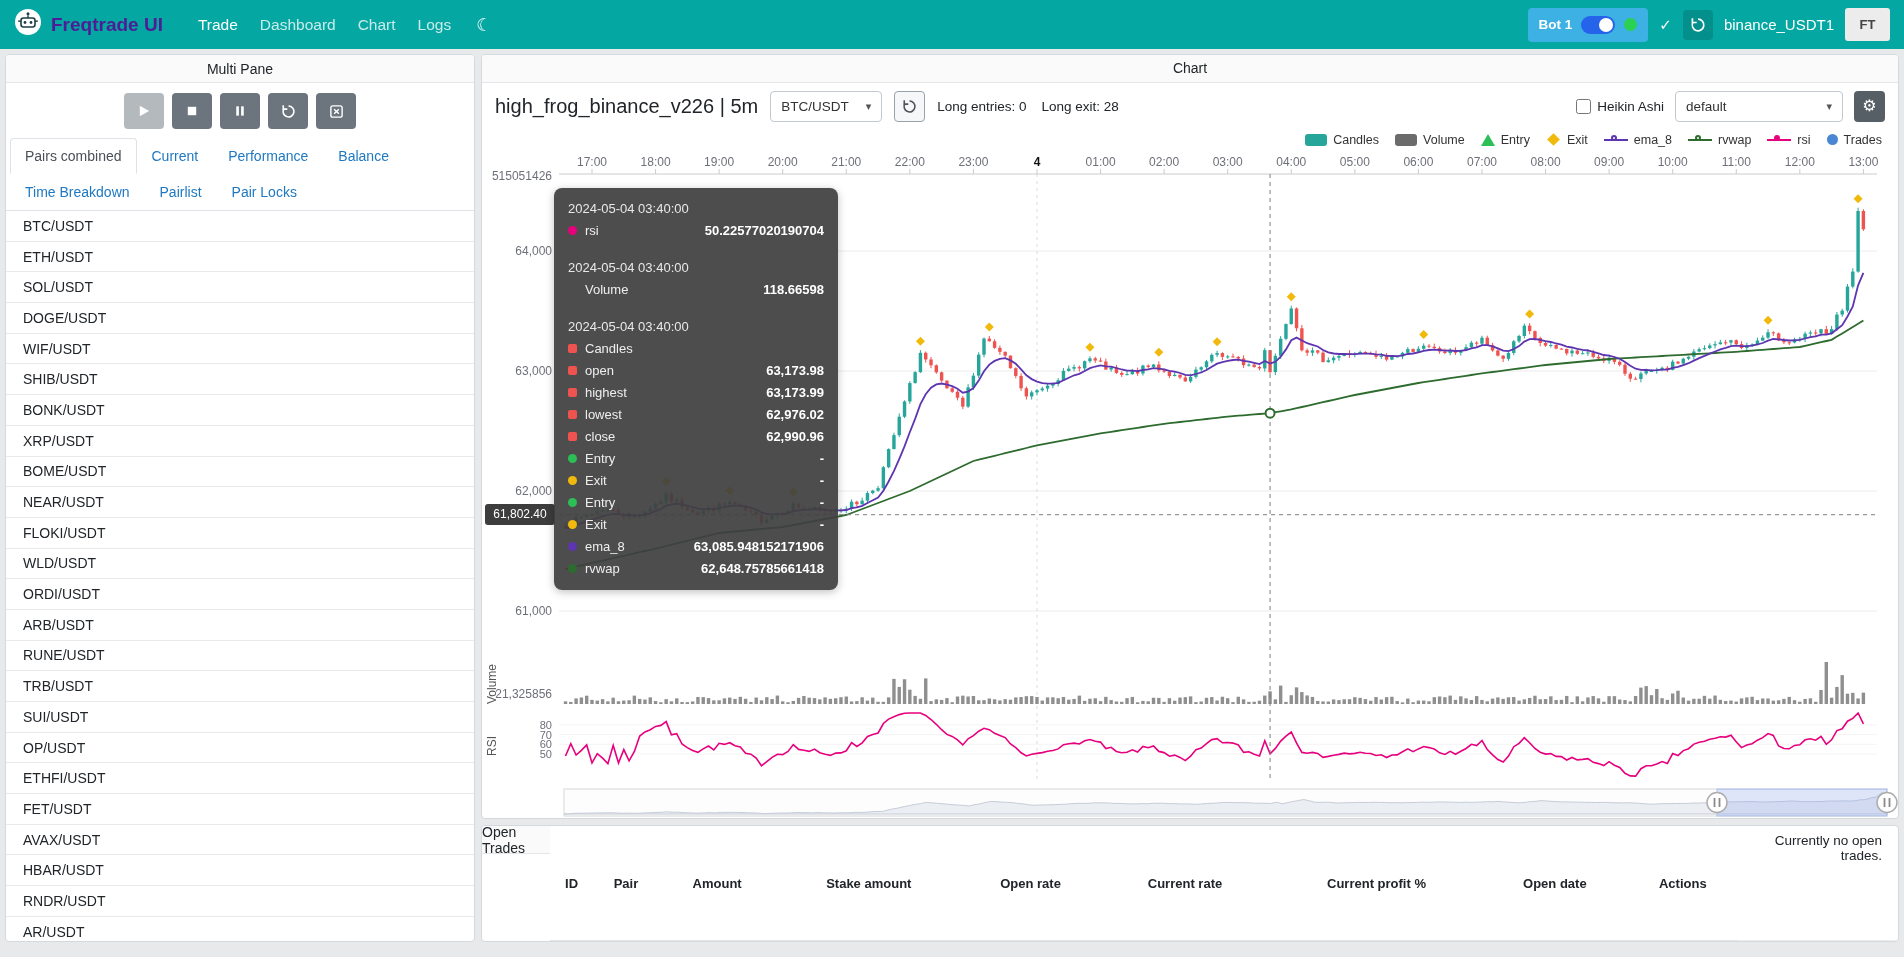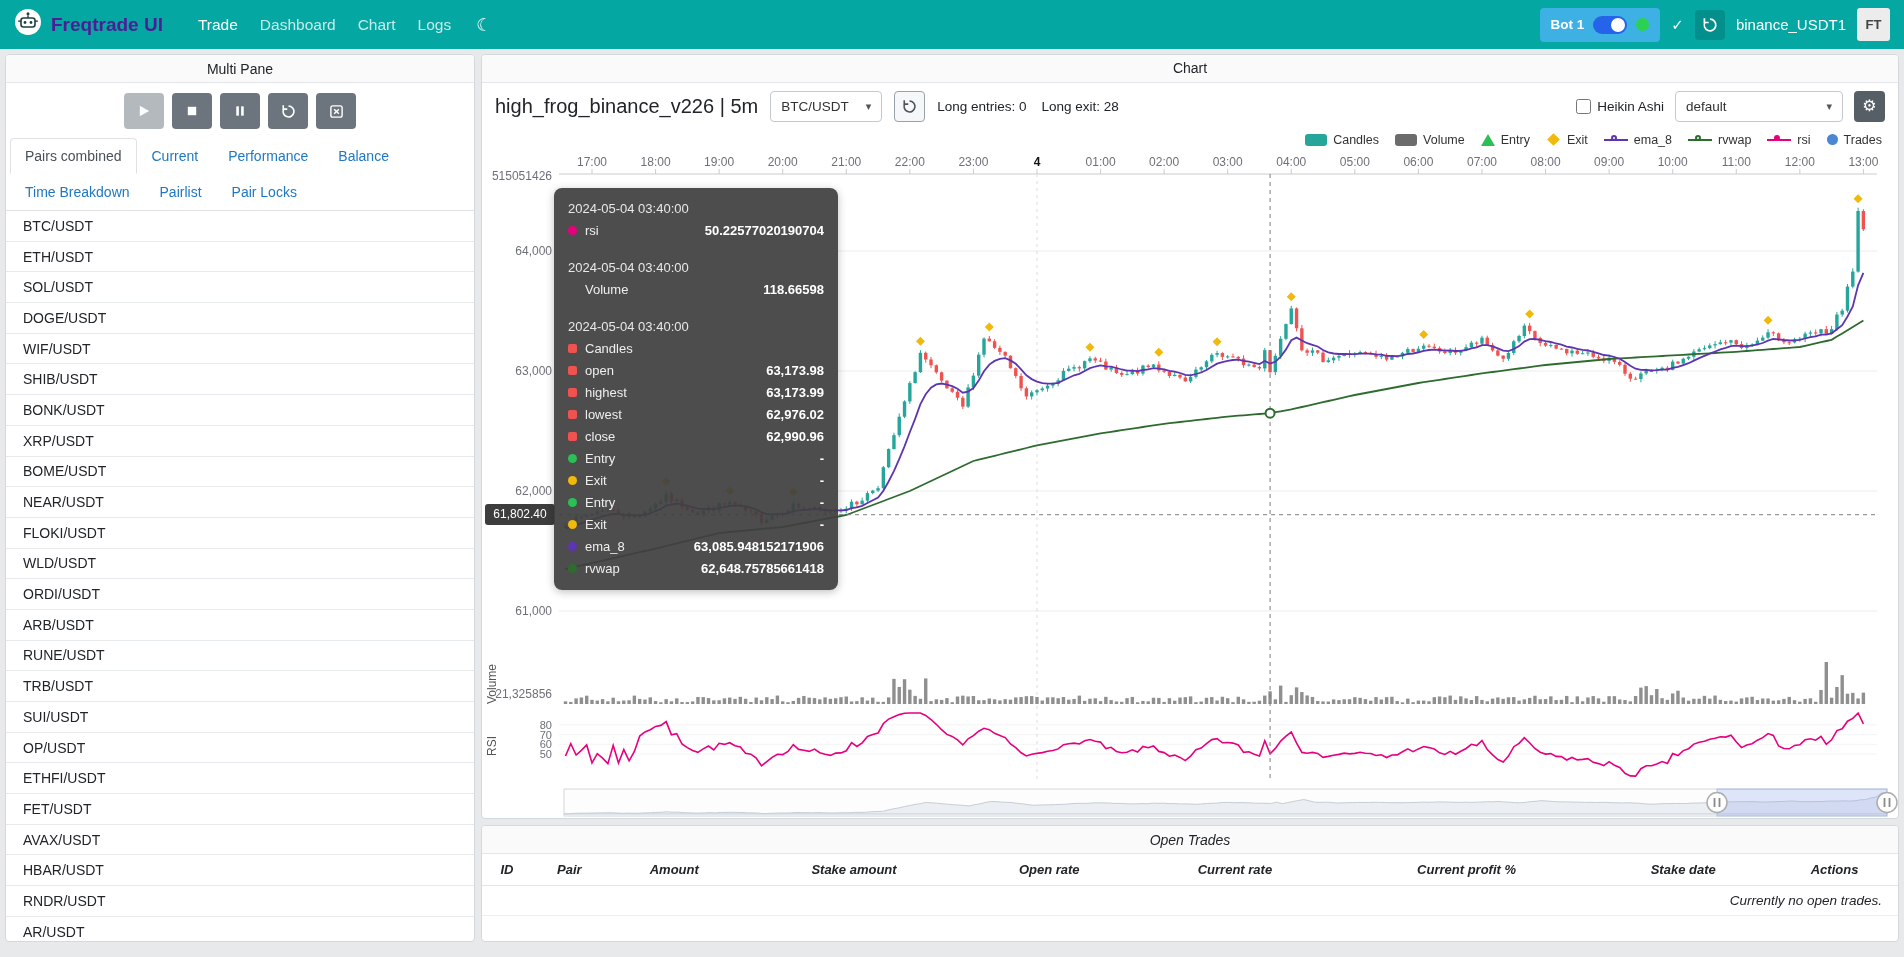--- a/index.html
+++ b/index.html
@@ -18,21 +18,21 @@
   .moon-btn { color:rgba(255,255,255,.9); font-size:18px; padding:0 10px; cursor:pointer; }
   .nav-right { margin-left:auto; display:flex; align-items:center; gap:11px; }
   .bot-badge { background:#3eb1e4; height:34px; display:flex; align-items:center; gap:9px; padding:0 11px; border-radius:4px; cursor:pointer; }
   .bot-badge .bot-label { color:#fff; font-size:13.5px; font-weight:700; }
   .toggle { position:relative; width:34px; height:18px; border-radius:9px; background:#2563eb; cursor:pointer; }
   .toggle .knob { position:absolute; right:2px; top:2px; width:14px; height:14px; border-radius:50%; background:#fff; }
   .online-dot { width:13px; height:13px; border-radius:50%; background:#2bd153; }
   .check-glyph { color:#fff; font-size:15px; }
   .nav-reload { width:30px; height:30px; border:none; border-radius:4px; background:rgba(0,0,0,.14); display:flex; align-items:center; justify-content:center; cursor:pointer; }
   .exchange-label { color:#fff; font-size:15px; }
-  .avatar { width:33px; height:33px; border-radius:3px; background:#ececec; color:#444; font-size:13px; font-weight:700; display:flex; align-items:center; justify-content:center; cursor:pointer; }
+  .avatar { width:45px; height:33px; border-radius:3px; background:#ececec; color:#444; font-size:13px; font-weight:700; display:flex; align-items:center; justify-content:center; cursor:pointer; }
   
   .layout { display:flex; gap:6px; padding:5px; height:898px; }
   .panel { background:#fff; border:1px solid #d4d9dd; border-radius:4px; overflow:hidden; }
   .panel-header { height:28px; background:#fafafa; border-bottom:1px solid #e4e6e9; display:flex; align-items:center; justify-content:center; font-size:14px; font-weight:500; color:#212529; }
   
   .left-panel { width:470px; flex:none; display:flex; flex-direction:column; }
   .controls-row { display:flex; justify-content:center; gap:8px; padding:10px 0 9px; }
   .ctl-btn { width:40px; height:36px; background:#6c757d; border:none; border-radius:4px; display:flex; align-items:center; justify-content:center; cursor:pointer; }
   .ctl-btn.disabled { opacity:.5; }
   .tabs { display:flex; flex-wrap:wrap; border-bottom:1px solid #dee2e6; padding:0 4px; }
@@ -64,21 +64,21 @@
   .tt-group:last-child { margin-bottom:0; }
   .tt-time { color:#e8e8e8; line-height:22px; }
   .tt-row { display:flex; align-items:center; line-height:22px; gap:8px; }
   .tt-marker { width:9px; height:9px; border-radius:50%; flex:none; }
   .tt-marker.rect { border-radius:2px; }
   .tt-marker.none { visibility:hidden; }
   .tt-label { color:#eee; }
   .tt-value { margin-left:auto; font-weight:700; }
   .axis-tag { position:absolute; left:3px; top:374px; width:70px; height:21px; background:#3d3d3d; color:#fff; font-size:12px; border-radius:3px; display:flex; align-items:center; justify-content:center; z-index:4; }
   
-  .trades-panel { flex:1; display:flex; flex-direction:column;font-style:italic; }
+  .trades-panel { flex:1; display:flex; flex-direction:row; }
   .trades-table { width:100%; border-collapse:collapse; }
   .trades-table th { font-size:13px; font-weight:700; padding:8px 4px; text-align:center; border-bottom:1px solid #e4e6e9; }
   .no-trades { text-align:right; font-size:13.5px; padding:7px 16px; border-bottom:1px solid #eceeef; }
 </style>
 </head>
 <body>
 
 <nav class="navbar">
   <div class="brand">
     <span>
@@ -1202,21 +1202,21 @@
         </colgroup>
         <thead>
             <tr>
               <th>ID</th>
               <th>Pair</th>
               <th>Amount</th>
               <th>Stake amount</th>
               <th>Open rate</th>
               <th>Current rate</th>
               <th>Current profit %</th>
-              <th>Stake date</th>
+              <th>Open date</th>
               <th>Actions</th>
             </tr>
           </thead>
       </table>
       <div class="no-trades">Currently no open trades.</div>
     </section>
 
   </div>
 </div>
 

